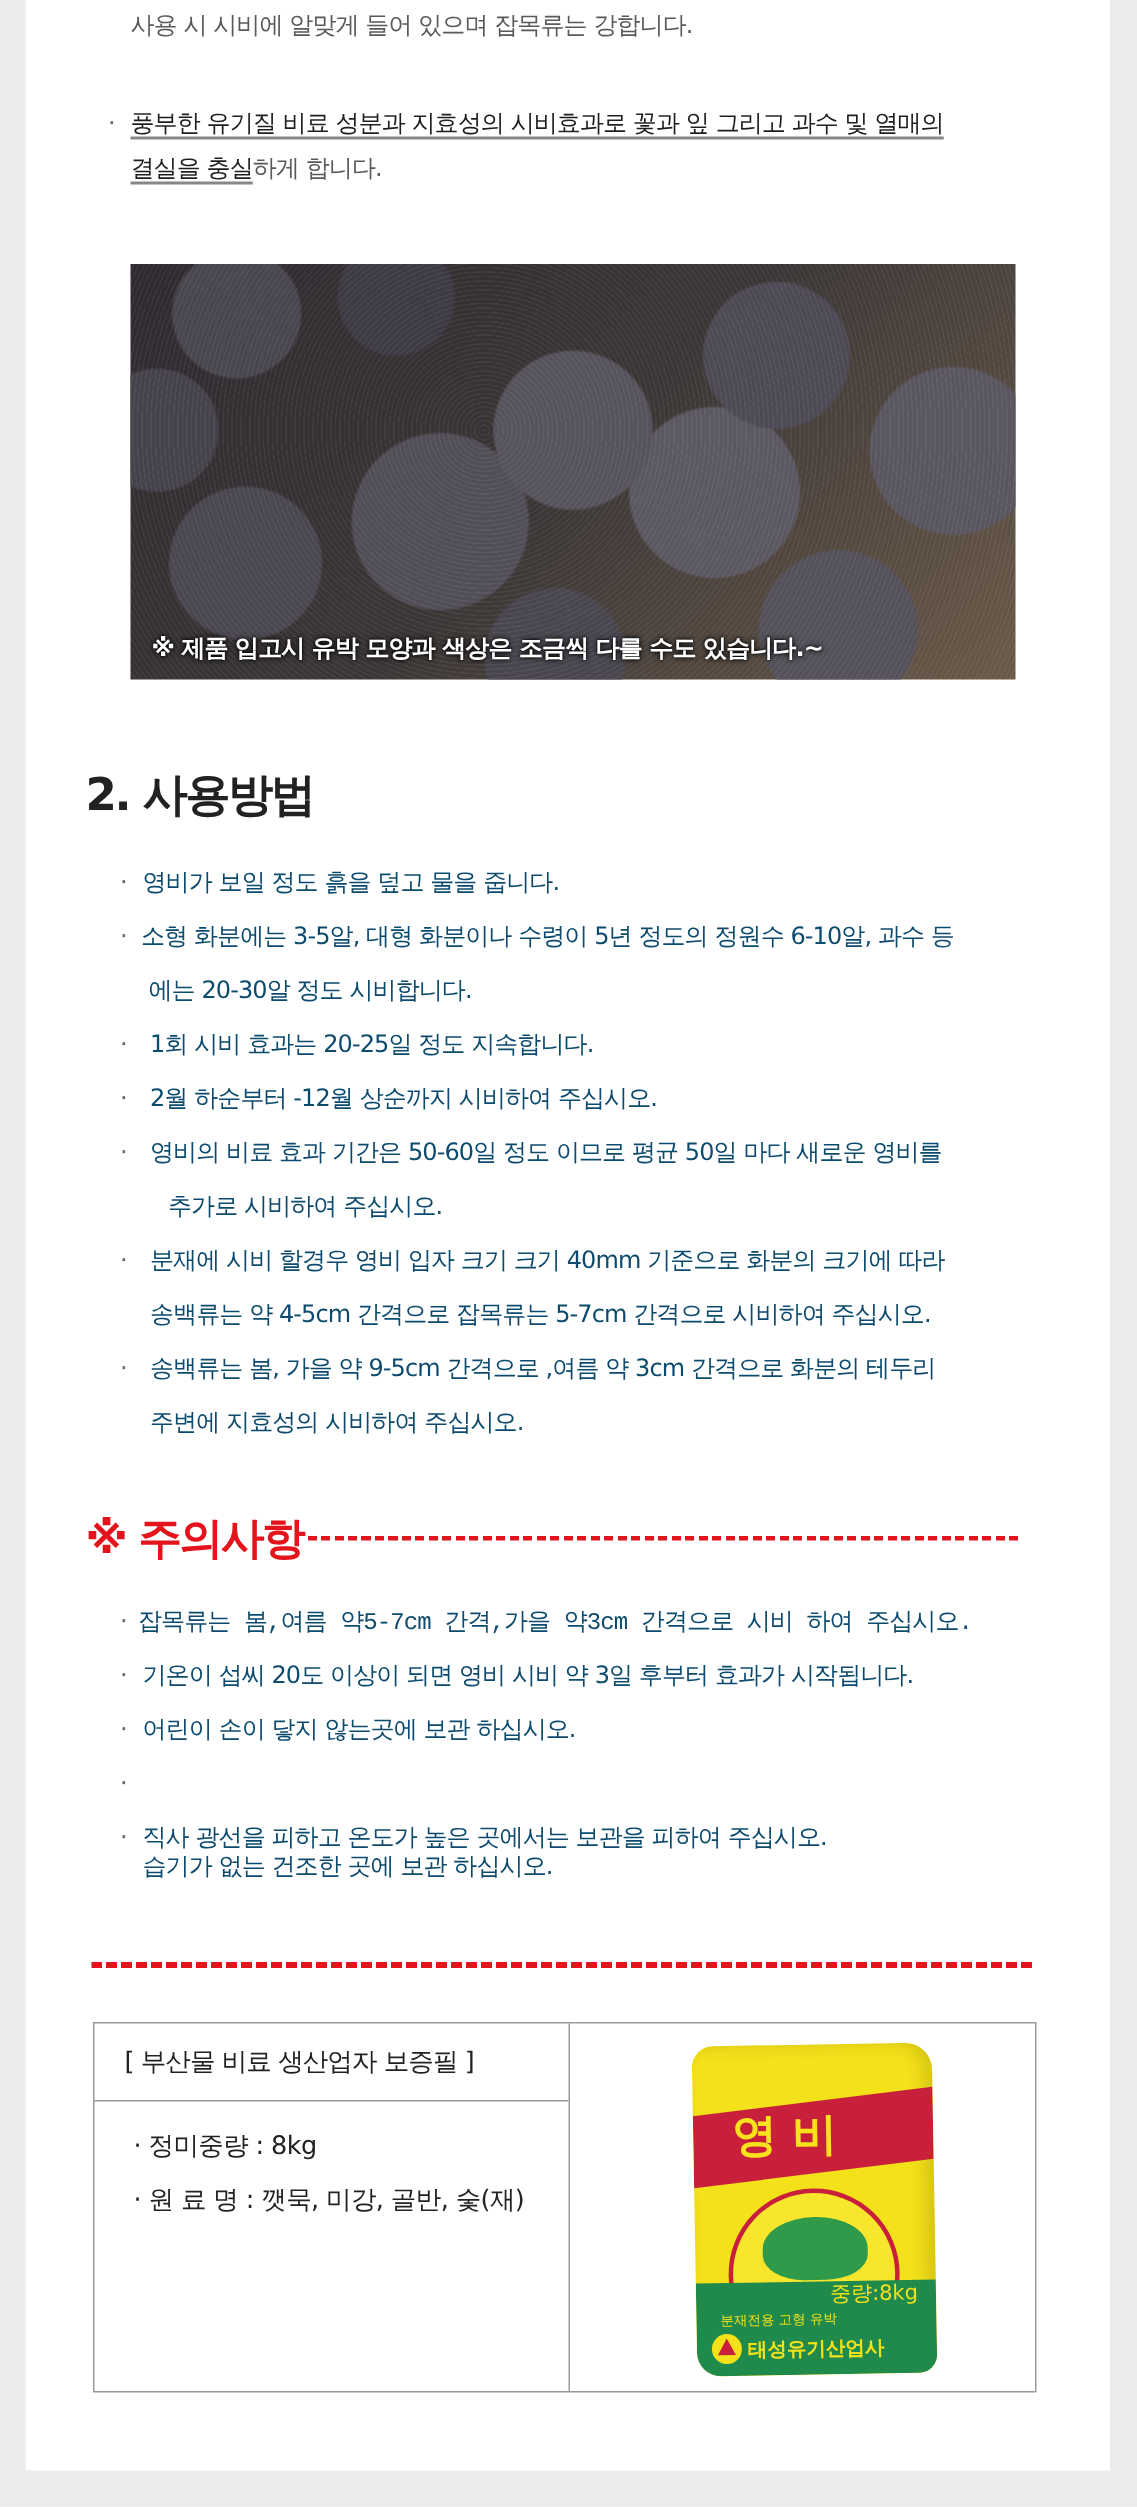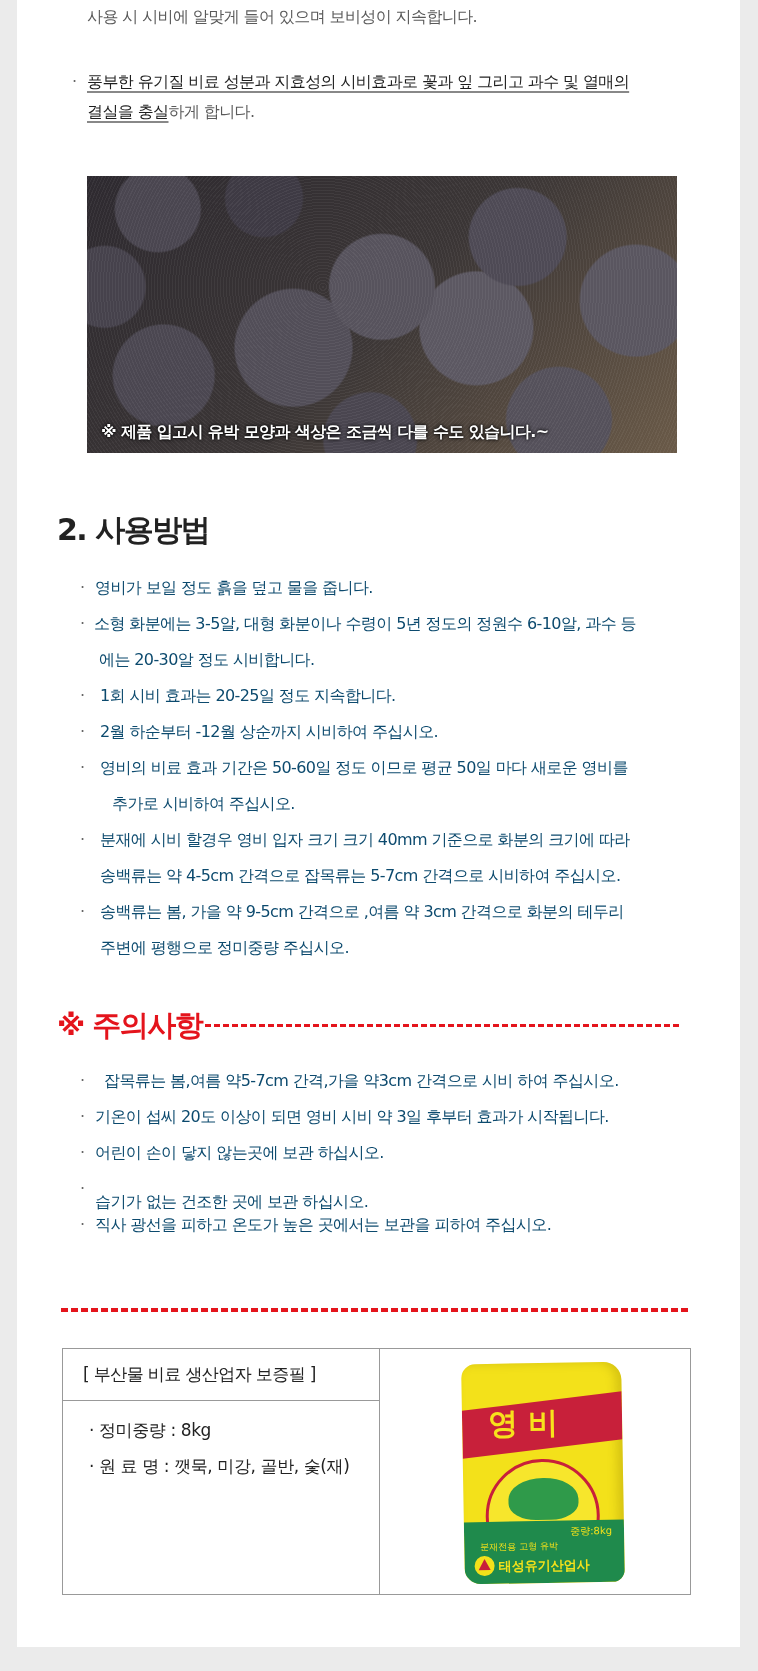--- a/index.html
+++ b/index.html
@@ -50,32 +50,32 @@
   .cert-right { position: absolute; left: 318px; top: 0; right: 0; height: 100%; }
 
   .bag { position: absolute; left: 82px; top: 14px; width: 160px; height: 220px; border-radius: 14px 18px 12px 16px;
     background: #f3e11a; transform: rotate(-1deg); box-shadow: inset -6px 0 10px rgba(150,130,0,0.3); overflow: hidden; }
   .bag-red { position: absolute; left: 0; top: 38px; width: 100%; height: 48px; background: #c8203a; transform: skewY(-6deg); }
   .bag-name { position: absolute; left: 26px; top: 40px; font-size: 30px; font-weight: bold; color: #f7e21c; letter-spacing: 10px; z-index: 2; }
   .bag-circle { position: absolute; left: 22px; top: 96px; width: 114px; height: 114px; border-radius: 50%; border: 3px solid #c8203a; background: #f7e62c; }
   .bag-tree { position: absolute; left: 20px; top: 16px; width: 70px; height: 42px; border-radius: 50% 50% 40% 40%; background: #2f9a4a; }
   .bag-pot { position: absolute; left: 22px; top: 64px; width: 52px; height: 14px; background: #2f8a48; }
   .bag-green { position: absolute; left: 0; bottom: 0; width: 100%; height: 62px; background: #1f8a4c; }
-  .bag-weight { position: absolute; right: 12px; bottom: 44px; font-size: 10px; color: #f3e11a; z-index: 3; }
+  .bag-weight { position: absolute; right: 12px; bottom: 44px; font-size: 14px; color: #f3e11a; z-index: 3; }
   .bag-sub { position: absolute; left: 16px; bottom: 30px; font-size: 9px; color: #f3e11a; z-index: 3; white-space: nowrap; }
   .bag-maker { position: absolute; left: 34px; bottom: 8px; font-size: 13px; font-weight: bold; color: #f3e11a; z-index: 3; white-space: nowrap; }
   .bag-logo { position: absolute; left: 10px; bottom: 8px; width: 20px; height: 20px; border-radius: 50%; background: #f3e11a; z-index: 3; }
   .bag-logo::after { content: ""; position: absolute; left: 4px; top: 3px; border-left: 6px solid transparent; border-right: 6px solid transparent; border-bottom: 11px solid #c8203a; }
 </style>
 </head>
 <body>
 
 <div class="panel"></div>
 
-<div class="intro-line" style="top:7px;">사용 시 시비에 알맞게 들어 있으며 보비성이 지속합니다.</div>
+<div class="intro-line" style="top:7px;">사용 시 시비에 알맞게 들어 있으며 잡목류는 강합니다.</div>
 <div class="intro-bullet" style="top:72px;">·</div>
 <div class="intro-line" style="top:72px;">
   <span class="u">풍부한 유기질 비료 성분과 지효성의 시비효과로 꽃과 잎 그리고 과수 및 열매의</span>
 </div>
 <div class="intro-line" style="top:102px;">
   <span class="u">결실을 충실</span><span>하게 합니다.</span>
 </div>
 
 <div class="photo">
   <div class="photo-caption">※ 제품 입고시 유박 모양과 색상은 조금씩 다를 수도 있습니다.~</div>
@@ -107,43 +107,43 @@
     <span class="list-line" style="left:100px; top:794px;margin-left:12px;">추가로 시비하여 주십시오.</span>
   </div>
   <div>
     <span class="dot" style="top:830px;">·</span>
     <span class="list-line" style="left:100px; top:830px;">분재에 시비 할경우 영비 입자 크기 크기 40mm 기준으로 화분의 크기에 따라</span>
     <span class="list-line" style="left:100px; top:866px;">송백류는 약 4-5cm 간격으로 잡목류는 5-7cm 간격으로 시비하여 주십시오.</span>
   </div>
   <div>
     <span class="dot" style="top:902px;">·</span>
     <span class="list-line" style="left:100px; top:902px;">송백류는 봄, 가을 약 9-5cm 간격으로 ,여름 약 3cm 간격으로 화분의 테두리</span>
-    <span class="list-line" style="left:100px; top:938px;">주변에  평행으로 정미중량 주십시오.</span>
+    <span class="list-line" style="left:100px; top:938px;">주변에  지효성의 시비하여 주십시오.</span>
   </div>
 </div>
 
 <div class="warn-title">※ 주의사항</div>
 <div class="warn-dash"></div>
 
 <div>
   <div>
     <span class="dot" style="top:1071px;">·</span>
-    <span class="list-line" style="left:104px; top:1071px;">잡목류는 봄,여름 약5-7cm 간격,가을 약3cm 간격으로 시비 하여 주십시오.</span>
+    <span class="list-line" style="left:92px; top:1071px;font-family:Liberation Mono, monospace;">잡목류는 봄,여름 약5-7cm 간격,가을 약3cm 간격으로 시비 하여 주십시오.</span>
   </div>
   <div>
     <span class="dot" style="top:1107px;">·</span>
     <span class="list-line" style="left:95px; top:1107px;">기온이 섭씨 20도 이상이 되면 영비 시비 약 3일 후부터 효과가 시작됩니다.</span>
   </div>
   <div>
     <span class="dot" style="top:1143px;">·</span>
     <span class="list-line" style="left:95px; top:1143px;">어린이 손이 닿지 않는곳에 보관 하십시오.</span>
   </div>
   <div>
     <span class="dot" style="top:1179px;">·</span>
-    <span class="list-line" style="left:95px; top:1192px;">습기가 없는 건조한 곳에 보관 하십시오.</span>
+    <span class="list-line" style="left:95px; top:1234px;">습기가 없는 건조한 곳에 보관 하십시오.</span>
   </div>
   <div>
     <span class="dot" style="top:1215px;">·</span>
     <span class="list-line" style="left:95px; top:1215px;">직사 광선을 피하고 온도가  높은 곳에서는 보관을 피하여 주십시오.</span>
   </div>
 </div>
 
 <div class="divider-dash"></div>
 
 <div class="cert-table">

